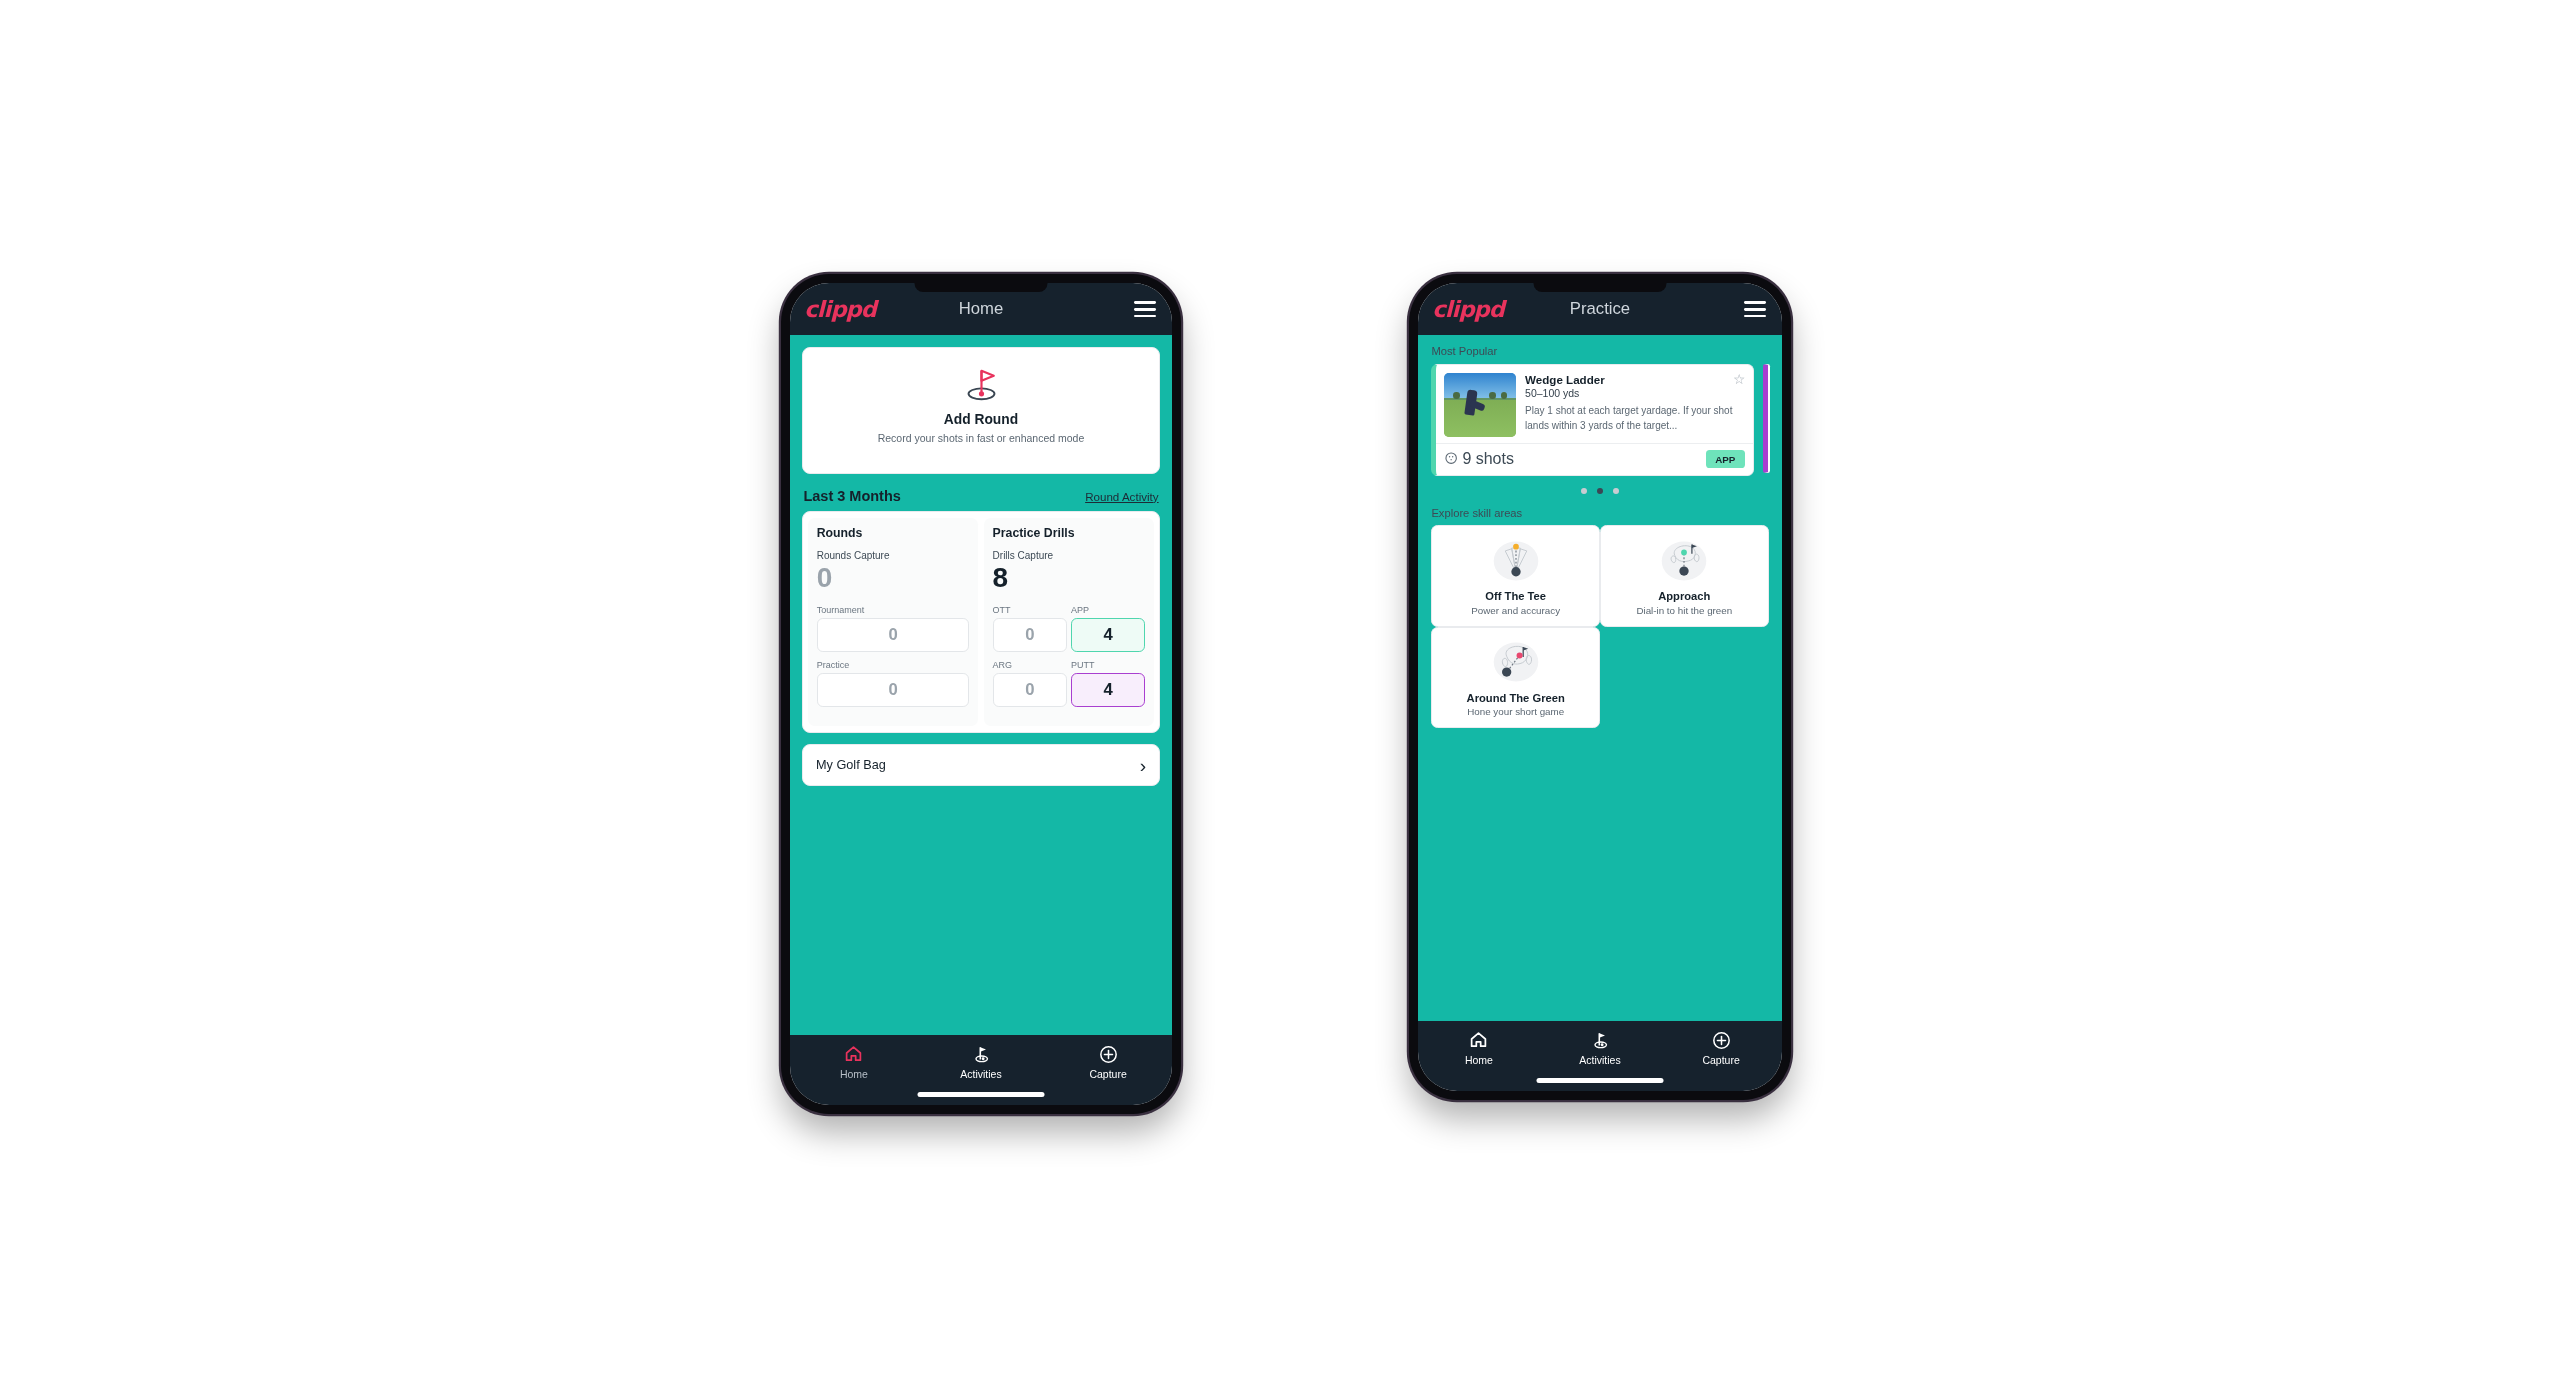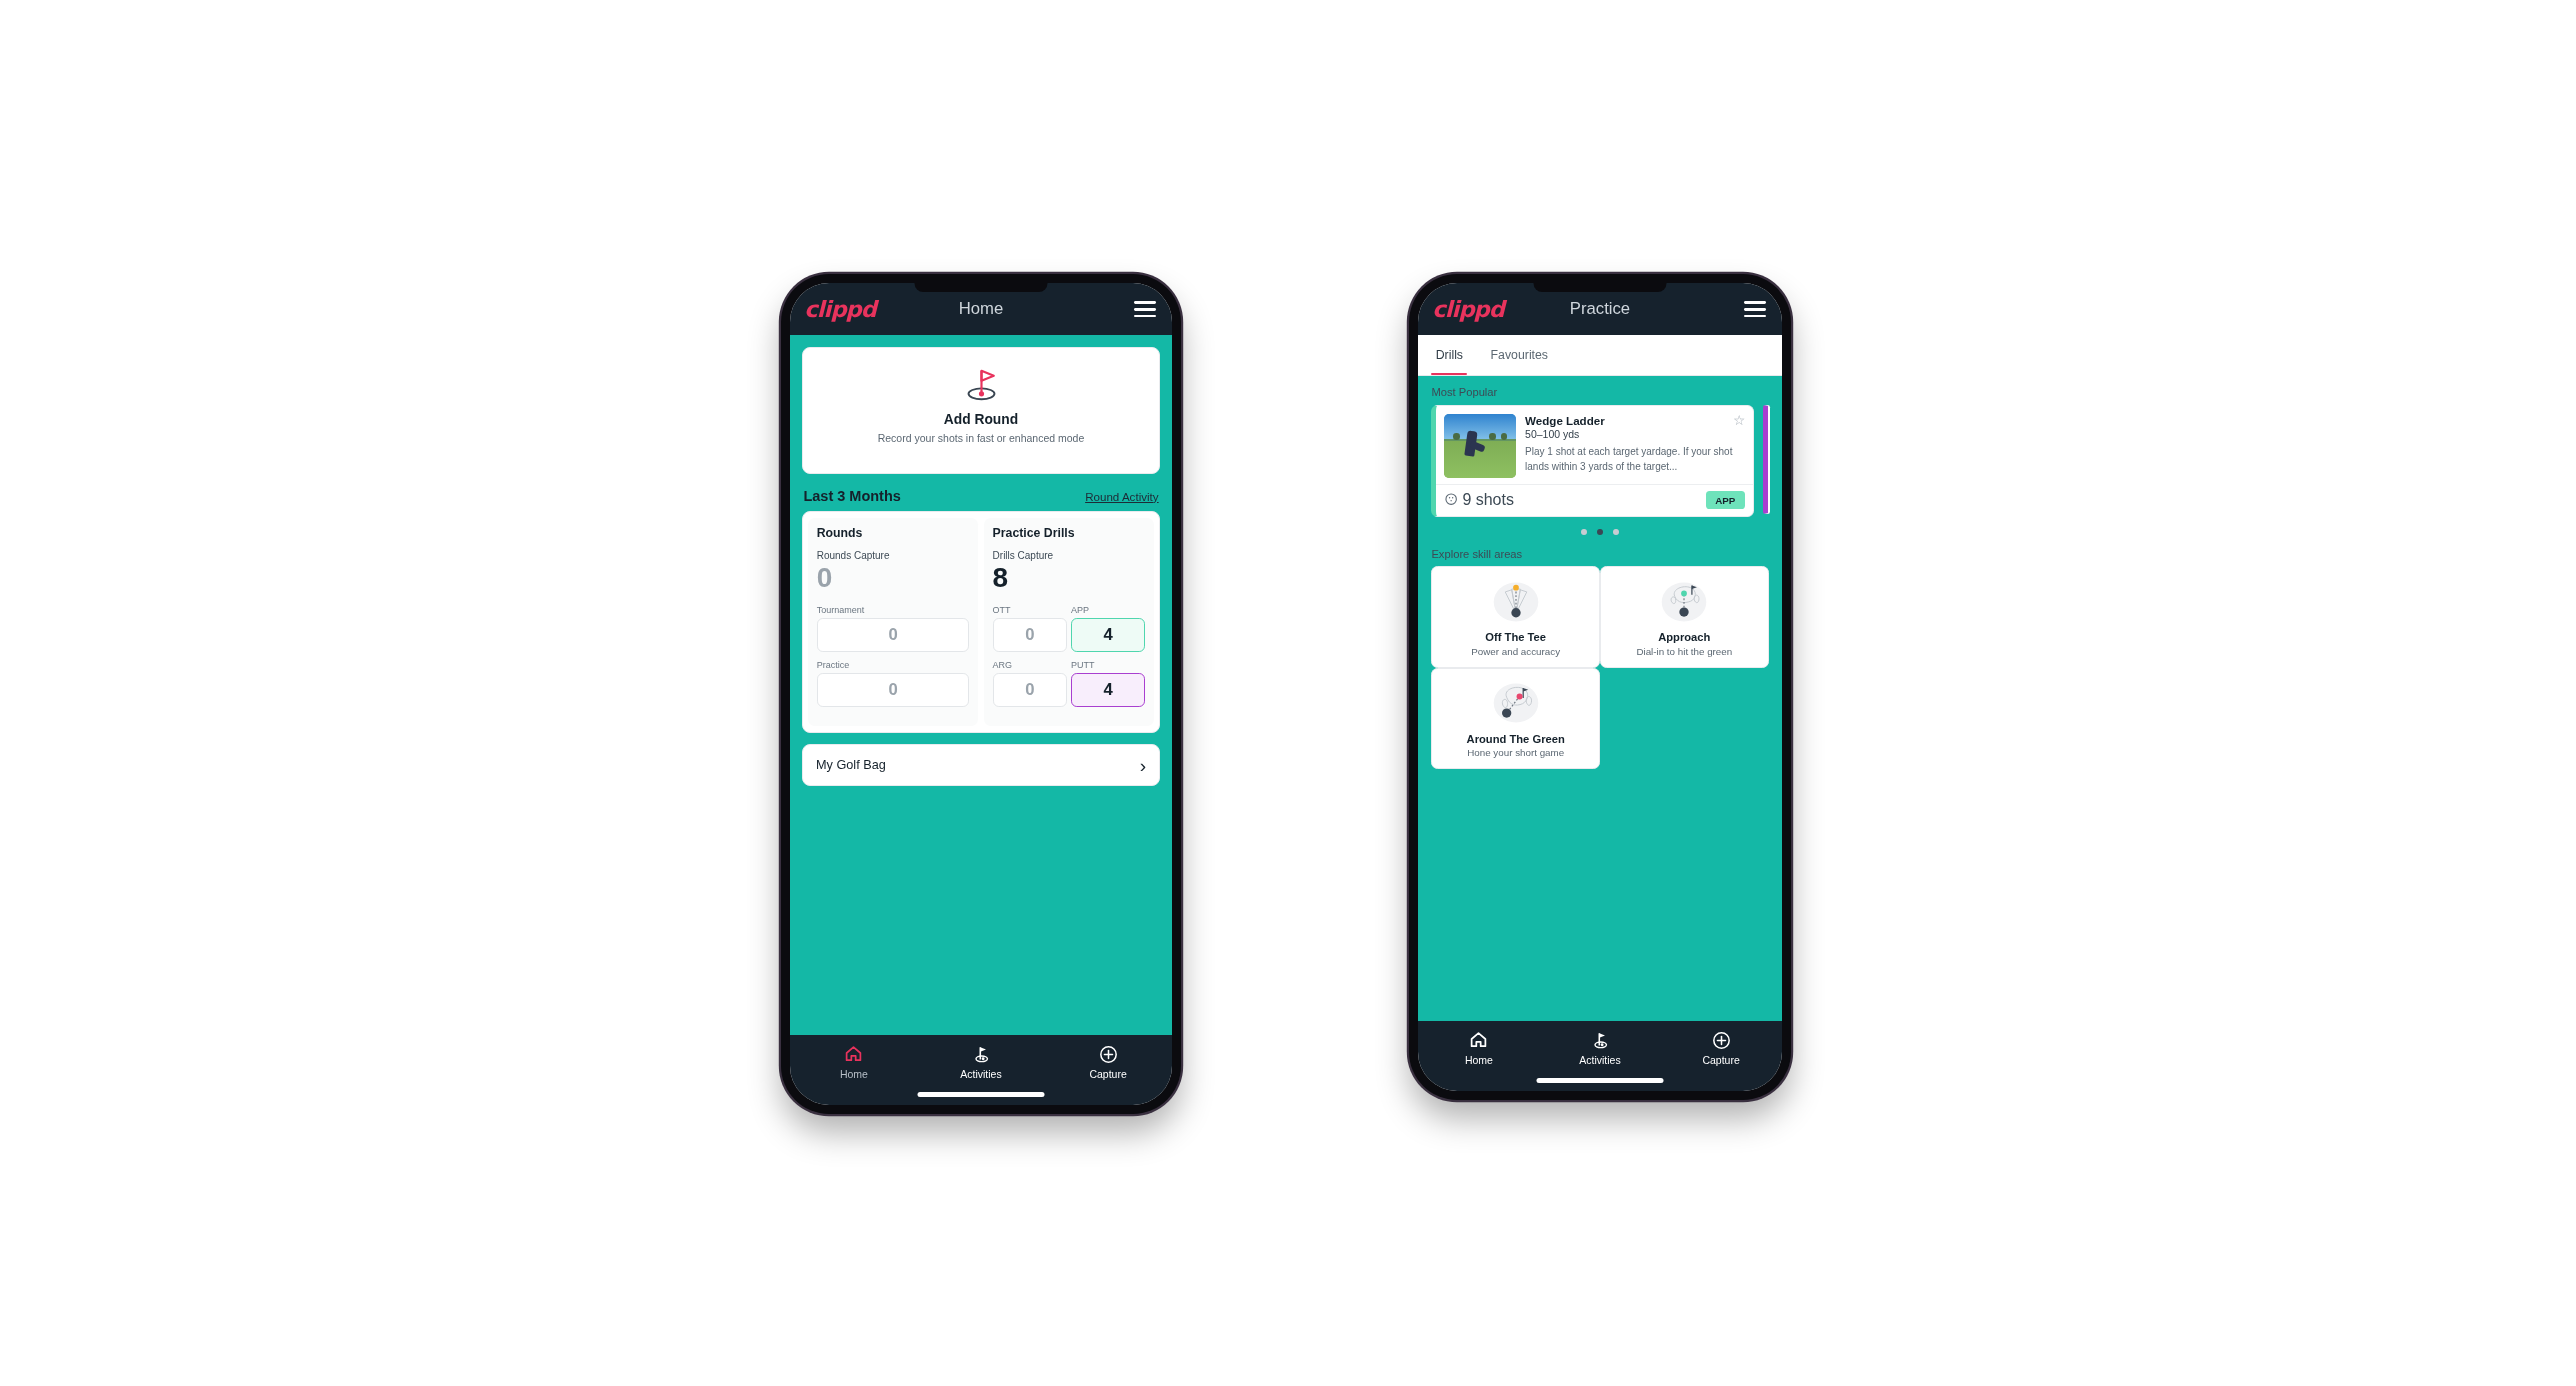--- a/index.html
+++ b/index.html
@@ -398,24 +398,20 @@
       <div class="appbar">
         <div class="logo">clippd</div>
         <div class="appbar-title">Practice</div>
         <div class="hamburger">
           <span></span>
             <span></span>
             <span></span>
         </div>
       </div>
 
-      <div class="tabs">
-        <div class="tab active">Drills</div>
-        <div class="tab">Favourites</div>
-      </div>
 
       <div class="body">
 
         <div class="sub-head">Most Popular</div>
 
         <div class="carousel">
           <div class="drill-card">
             <div class="drill-top">
               <div class="drill-thumb">
                 <div class="sky"></div>

